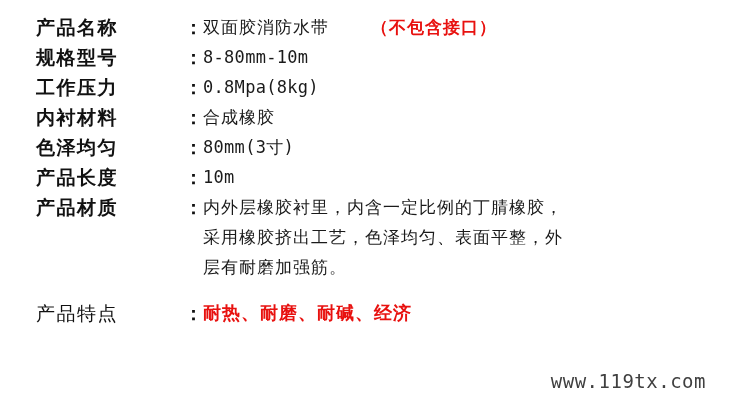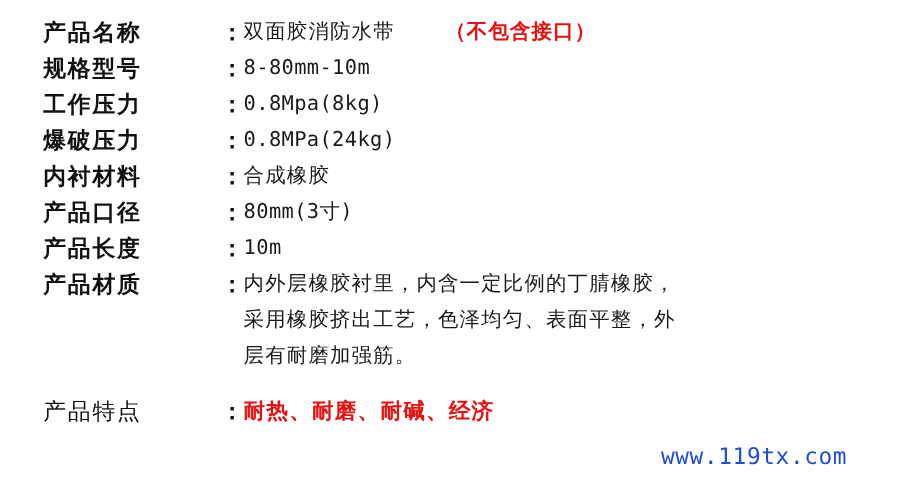--- a/index.html
+++ b/index.html
@@ -96,21 +96,21 @@
     font-family: "DejaVu Sans", "Liberation Sans", sans-serif;
   }
   .spacer-row td {
     height: 16px;
   }
   .watermark {
     position: absolute;
     right: 18px;
     bottom: 14px;
     font-size: 19px;
-    color: #1d4ed8;
+    color: #404040;
     font-family: "DejaVu Sans Mono", "Liberation Mono", monospace;
     letter-spacing: 0.5px;
   }
 </style>
 </head>
 <body>
 
 <div class="sheet">
 
   <table class="spec-table">
@@ -124,31 +124,26 @@
         <td class="row-label">规格型号</td>
         <td class="row-colon">：</td>
         <td class="row-value">8-80mm-10m</td>
       </tr>
       <tr>
         <td class="row-label">工作压力</td>
         <td class="row-colon">：</td>
         <td class="row-value">0.8Mpa(8kg)</td>
       </tr>
       <tr>
-        <td class="row-label">爆破压力</td>
-        <td class="row-colon">：</td>
-        <td class="row-value">0.8MPa(24kg)</td>
-      </tr>
-      <tr>
         <td class="row-label">内衬材料</td>
         <td class="row-colon">：</td>
         <td class="row-value cjk">合成橡胶</td>
       </tr>
       <tr>
-        <td class="row-label">产品口径</td>
+        <td class="row-label">色泽均匀</td>
         <td class="row-colon">：</td>
         <td class="row-value">80mm(3寸)</td>
       </tr>
       <tr>
         <td class="row-label">产品长度</td>
         <td class="row-colon">：</td>
         <td class="row-value">10m</td>
       </tr>
       <tr class="multiline">
         <td class="row-label">产品材质</td>

